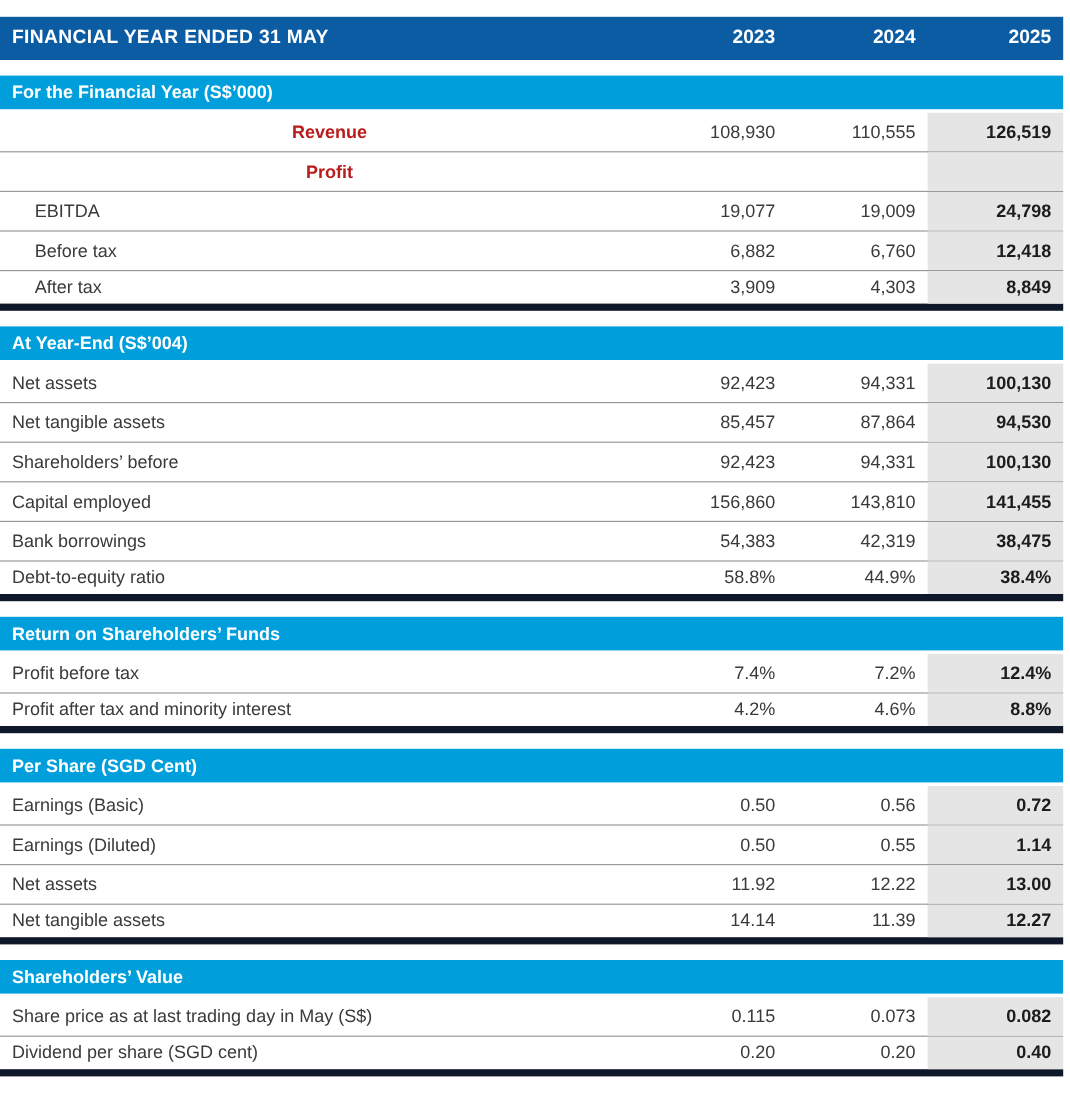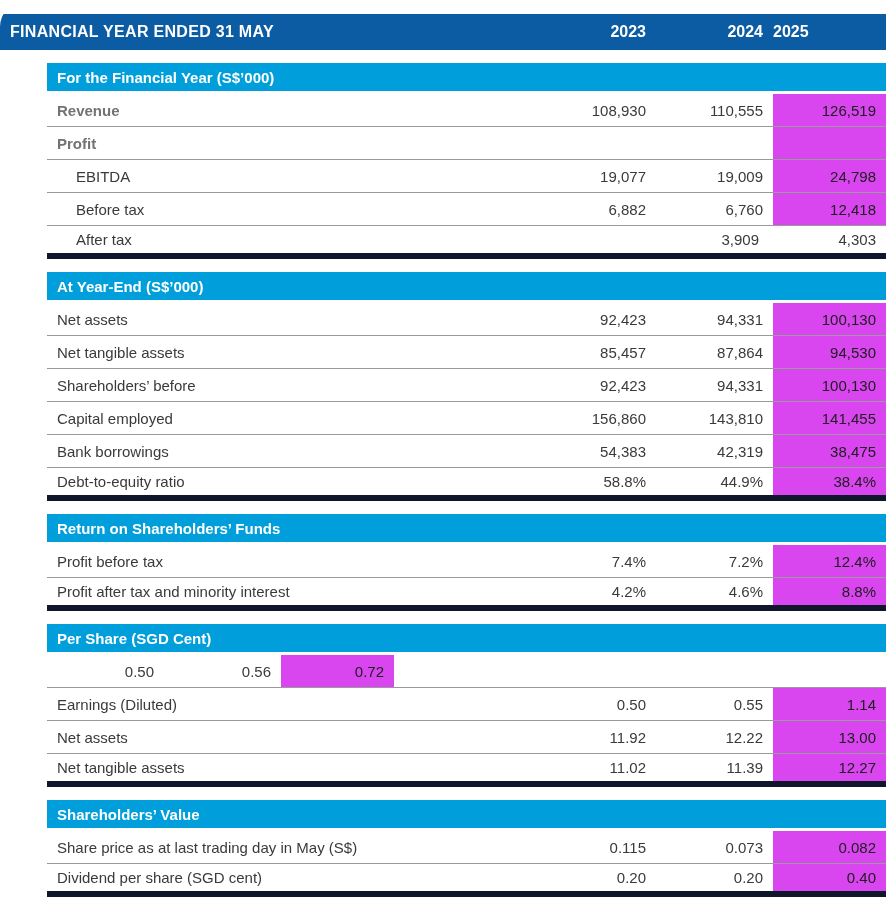--- a/index.html
+++ b/index.html
@@ -8,21 +8,20 @@
     background: #ffffff;
     font-family: "Liberation Sans", "DejaVu Sans", sans-serif;
   }
   .page {
     width: 892px;
     height: 915px;
     box-sizing: border-box;
     padding: 14px 6px 0 0;
     background: #ffffff;
     overflow: hidden;
-    border-radius: 27px;
   }
   
   .main-header {
     display: flex;
     align-items: center;
     height: 36px;
     background: #0b5ca3;
     color: #ffffff;
     font-weight: bold;
     font-size: 16px;
@@ -34,27 +33,27 @@
   }
   .col-num {
     width: 117px;
     text-align: right;
     padding-right: 10px;
     box-sizing: border-box;
     flex: none;
   }
   .col-last {
     width: 113px;
-    text-align: left;
+    text-align: right;
     padding-right: 10px;
     box-sizing: border-box;
     flex: none;
   }
   
-  .section { margin-top: 13px; padding-left: 47px; }
+  .section { margin-top: 13px; }
   .section-header {
     height: 28px;
     display: flex;
     align-items: center;
     background: #009fdb;
     color: #ffffff;
     font-weight: bold;
     font-size: 15px;
     padding-left: 10px;
     margin-bottom: 3px;
@@ -69,24 +68,24 @@
     box-sizing: border-box;
   }
   .section .row:last-child {
     border-bottom: 6px solid #0f172a;
   }
   .cell-label {
     flex: 1;
     padding-left: 10px;
   }
   .row.indent .cell-label { padding-left: 29px; }
-  .row.bold .cell-label { font-weight: bold; color: #737373; }
+  .row.bold .cell-label { font-weight: bold; color: #b91c1c; text-align: center; }
   .cell-highlight {
-    background: #d946ef;
-    font-weight: normal;
+    background: #e5e5e5;
+    font-weight: bold;
     color: #1c1c1c;
     height: 100%;
     display: flex;
     align-items: center;
     justify-content: flex-end;
   }
 </style>
 </head>
 <body>
 
@@ -123,24 +122,25 @@
         <div class="row indent">
           <div class="cell-label">Before tax</div>
           <div class="col-num">6,882</div>
           <div class="col-num">6,760</div>
           <div class="col-last cell-highlight">12,418</div>
         </div>
         <div class="row indent">
           <div class="cell-label">After tax</div>
           <div class="col-num">3,909</div>
           <div class="col-num">4,303</div>
-        </div>
-      </section>
-      <section class="section">
-        <div class="section-header">At Year-End (S$’000)</div>
+          <div class="col-last cell-highlight">8,849</div>
+        </div>
+      </section>
+      <section class="section">
+        <div class="section-header">At Year-End (S$’004)</div>
         <div class="row">
           <div class="cell-label">Net assets</div>
           <div class="col-num">92,423</div>
           <div class="col-num">94,331</div>
           <div class="col-last cell-highlight">100,130</div>
         </div>
         <div class="row">
           <div class="cell-label">Net tangible assets</div>
           <div class="col-num">85,457</div>
           <div class="col-num">87,864</div>
@@ -182,39 +182,40 @@
         <div class="row">
           <div class="cell-label">Profit after tax and minority interest</div>
           <div class="col-num">4.2%</div>
           <div class="col-num">4.6%</div>
           <div class="col-last cell-highlight">8.8%</div>
         </div>
       </section>
       <section class="section">
         <div class="section-header">Per Share (SGD Cent)</div>
         <div class="row">
+          <div class="cell-label">Earnings (Basic)</div>
           <div class="col-num">0.50</div>
           <div class="col-num">0.56</div>
           <div class="col-last cell-highlight">0.72</div>
         </div>
         <div class="row">
           <div class="cell-label">Earnings (Diluted)</div>
           <div class="col-num">0.50</div>
           <div class="col-num">0.55</div>
           <div class="col-last cell-highlight">1.14</div>
         </div>
         <div class="row">
           <div class="cell-label">Net assets</div>
           <div class="col-num">11.92</div>
           <div class="col-num">12.22</div>
           <div class="col-last cell-highlight">13.00</div>
         </div>
         <div class="row">
           <div class="cell-label">Net tangible assets</div>
-          <div class="col-num">11.02</div>
+          <div class="col-num">14.14</div>
           <div class="col-num">11.39</div>
           <div class="col-last cell-highlight">12.27</div>
         </div>
       </section>
       <section class="section">
         <div class="section-header">Shareholders’ Value</div>
         <div class="row">
           <div class="cell-label">Share price as at last trading day in May (S$)</div>
           <div class="col-num">0.115</div>
           <div class="col-num">0.073</div>

